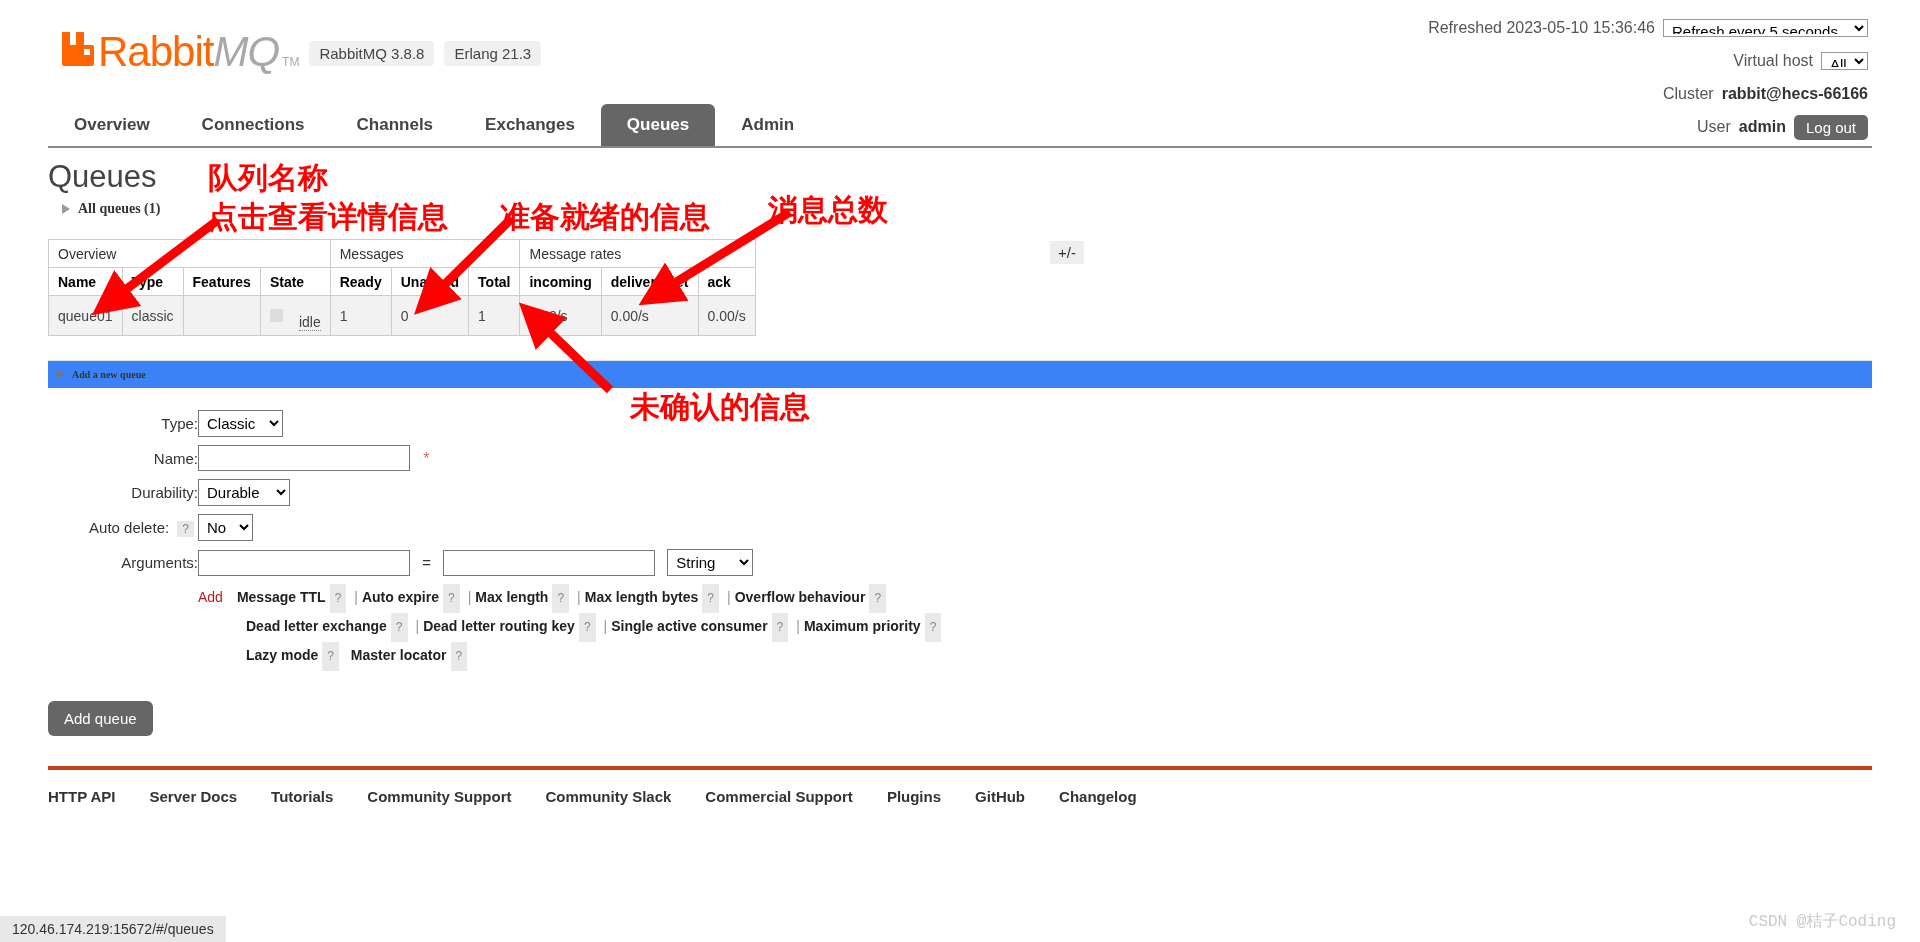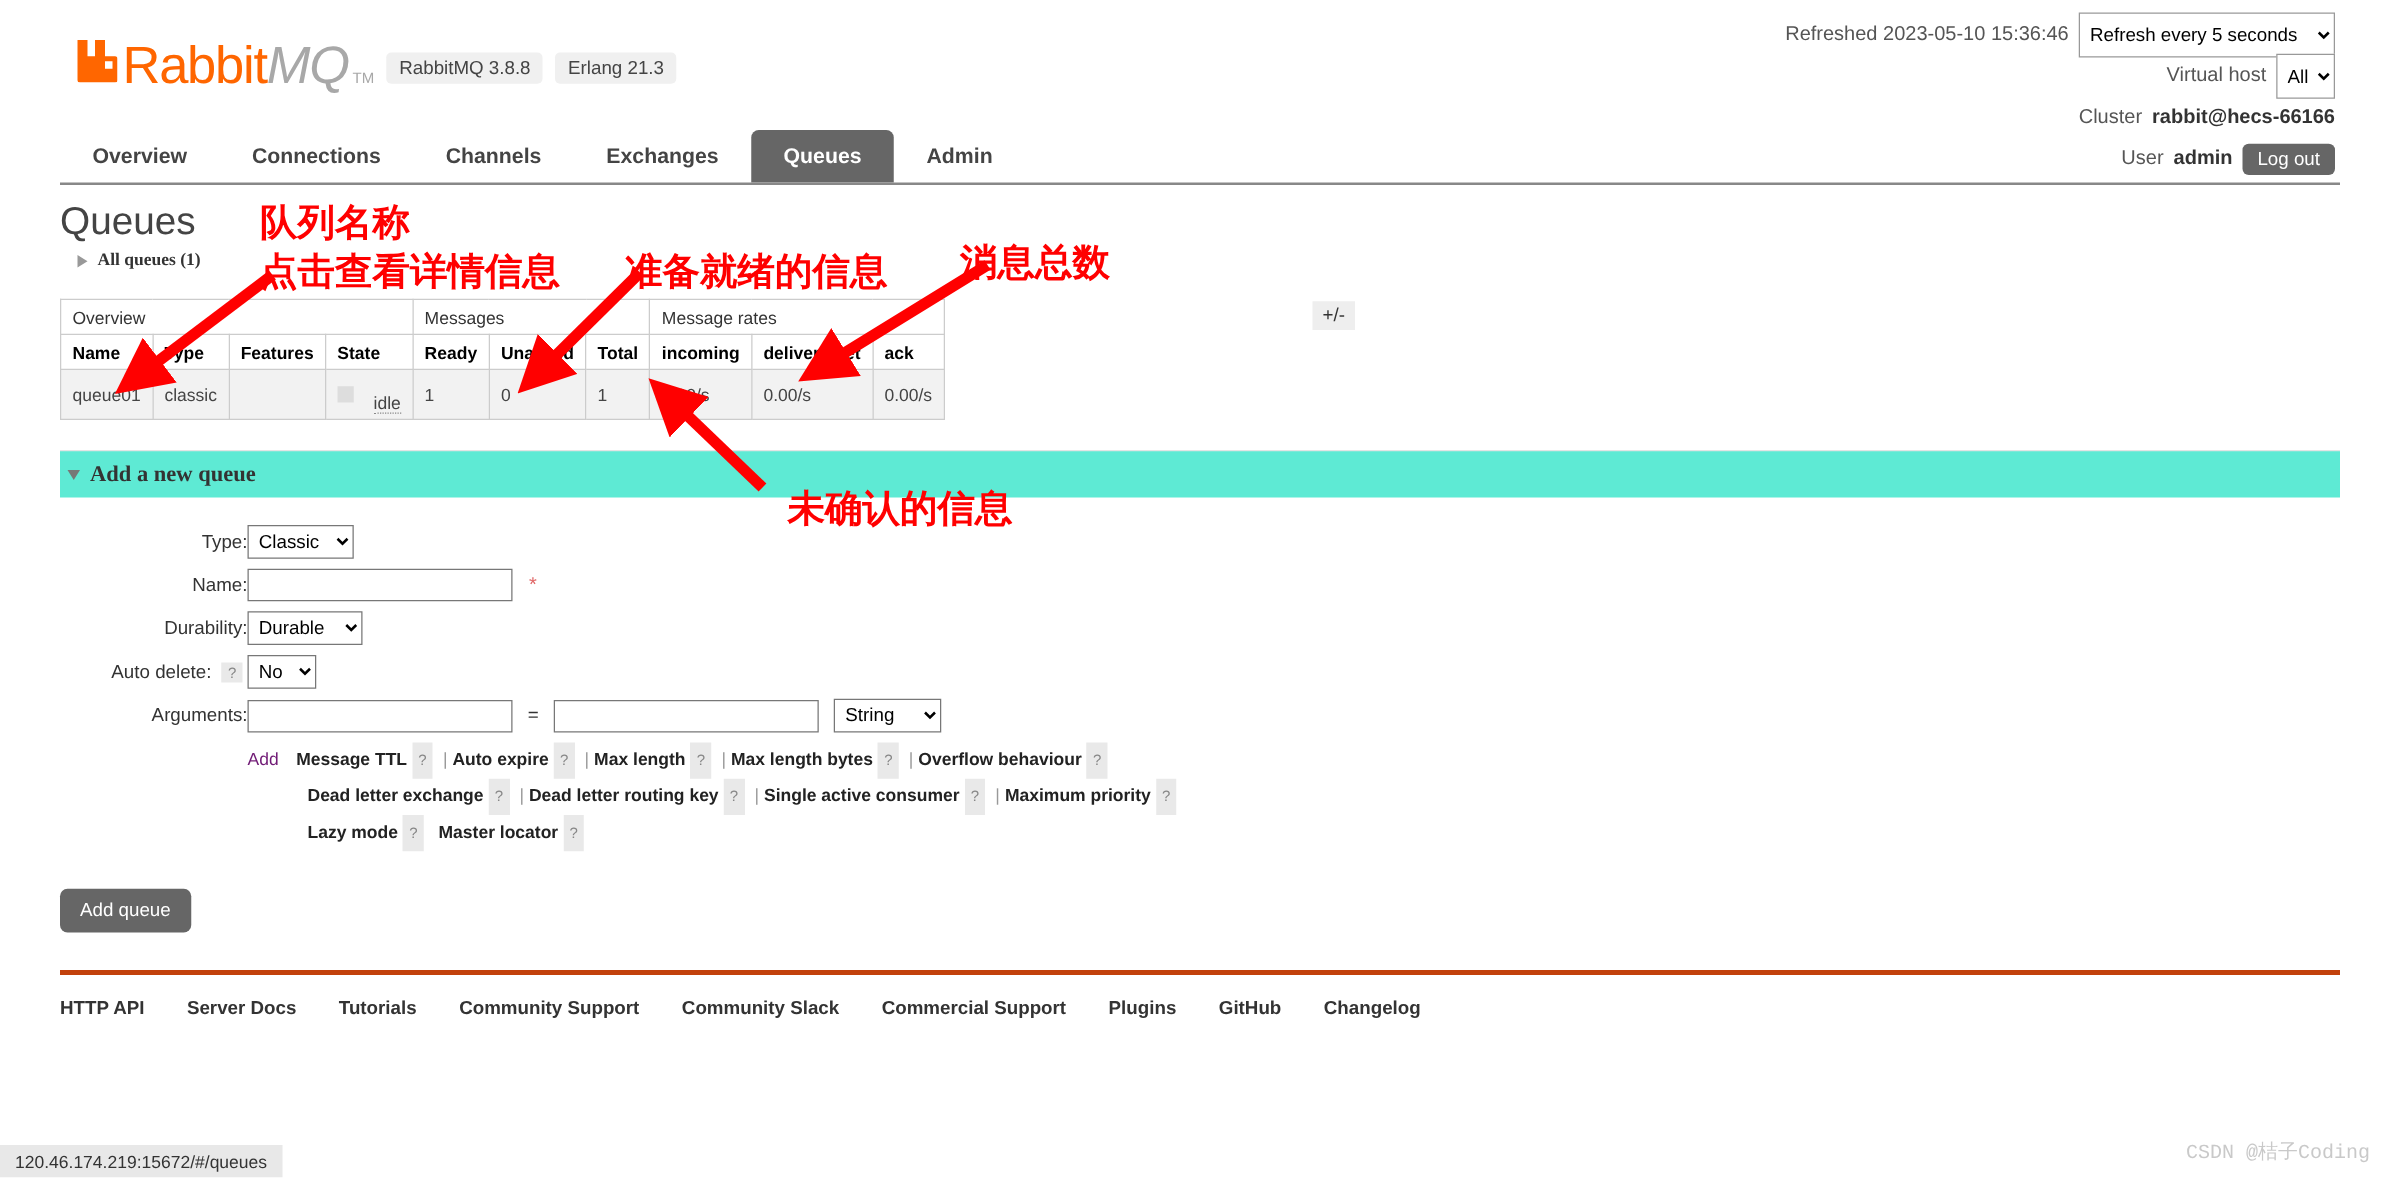--- a/index.html
+++ b/index.html
@@ -33,21 +33,21 @@
     margin-left:10px; position:relative; top:-7px;
   }
 
   #header-right { position:absolute; right:52px; top:14px; text-align:right; font-size:16px; color:#555; }
   .hr-line { display:flex; justify-content:flex-end; align-items:center; margin-bottom:5px; height:28px; }
   .hr-label { margin-right:8px; color:#555; }
   .hr-strong { font-weight:bold; color:#333; }
   select.hdr-select {
     font-family:"Liberation Sans", sans-serif;
     font-size:15px; padding:2px 4px; border:1px solid #999;
-    background:#fff; color:#000; height:36px;
+    background:#fff; color:#000; height:18px;
   }
   #logout-btn {
     background:#666; color:#fff; border:none; border-radius:5px;
     padding:4px 12px; font-size:15px; font-family:"Liberation Sans", sans-serif;
     margin-left:8px; cursor:pointer;
   }
 
   
   #nav { position:absolute; left:48px; top:104px; width:1824px; height:44px; }
   #nav ul { list-style:none; margin:0; padding:0; display:flex; }
@@ -99,43 +99,43 @@
   .state-box { width:13px;height:13px;background:#ddd;display:inline-block; }
   .state-txt { border-bottom:1px dotted #888; color:#444;margin-top:14px; }
   #plus-minus {
     position:absolute; left:1002px; top:2px;
     background:#eee; color:#333; font-size:15px;
     padding:3px 8px; cursor:pointer;
   }
 
   
   #add-section-bar {
-    margin-top:24px; background:#5eead4; border-top:1px solid #e4e4e4;
+    margin-top:24px; background:#3b82f6; border-top:1px solid #e4e4e4;
     padding:8px 6px; display:flex; align-items:center;
-    font-size:18px; font-weight:bold; color:#333; cursor:pointer;
+    font-size:10px; font-weight:bold; color:#333; cursor:pointer;
     font-family:"Liberation Serif", serif;
   }
 
   #form { margin-top:18px; }
   table.form-table { border-collapse:collapse; }
   table.form-table td { padding:4px 0; vertical-align:middle; font-size:15px; }
   td.flabel { text-align:right; padding-right:10px; color:#333; width:150px; white-space:nowrap; }
   select.f-select, input.f-input {
     font-family:"Liberation Sans", sans-serif; font-size:15px;
     border:1px solid #777; background:#fff; padding:3px 4px; color:#000;
   }
   input.f-input { height:26px; }
   .req-star { color:#e06666; margin-left:9px; font-size:16px; }
   .qmark {
     display:inline-block; background:#e9e9e9; color:#888;
     padding:1px 5px; font-size:12px; margin:0 4px; cursor:pointer;
     font-weight:normal;
   }
   .arg-presets { font-size:14px; font-weight:bold; color:#222; line-height:27px; }
-  .arg-presets .add-lbl { color:#701a75; font-weight:normal; margin-right:14px; }
+  .arg-presets .add-lbl { color:#b91c1c; font-weight:normal; margin-right:14px; }
   .arg-presets a { color:#222; text-decoration:none; cursor:pointer; }
   .sep { color:#999; font-weight:normal; margin:0 4px; }
 
   #add-queue-btn {
     margin-top:26px; background:#666; color:#fff; border:none;
     border-radius:6px; padding:9px 16px; font-size:15px;
     font-family:"Liberation Sans", sans-serif; cursor:pointer;
   }
 
   

